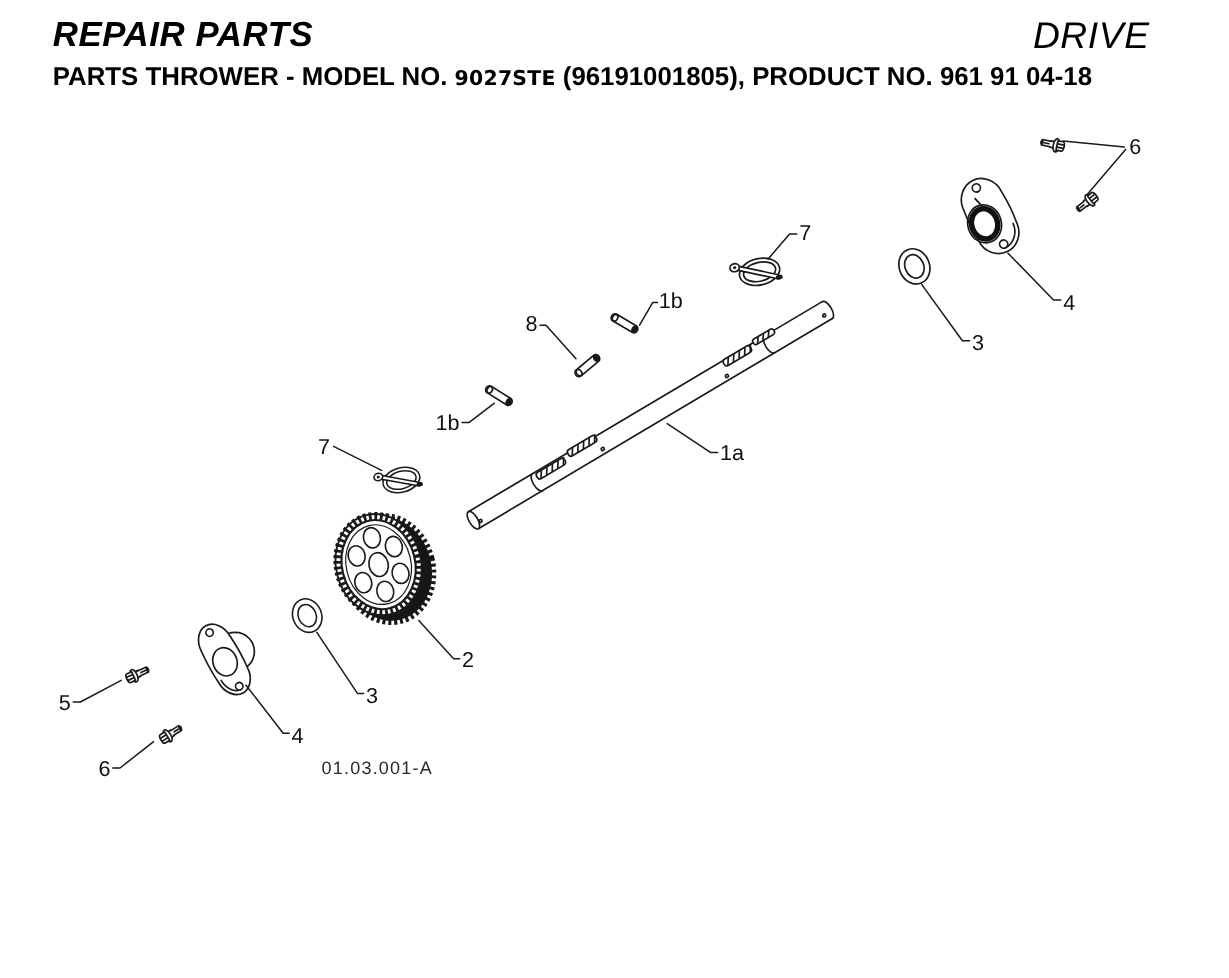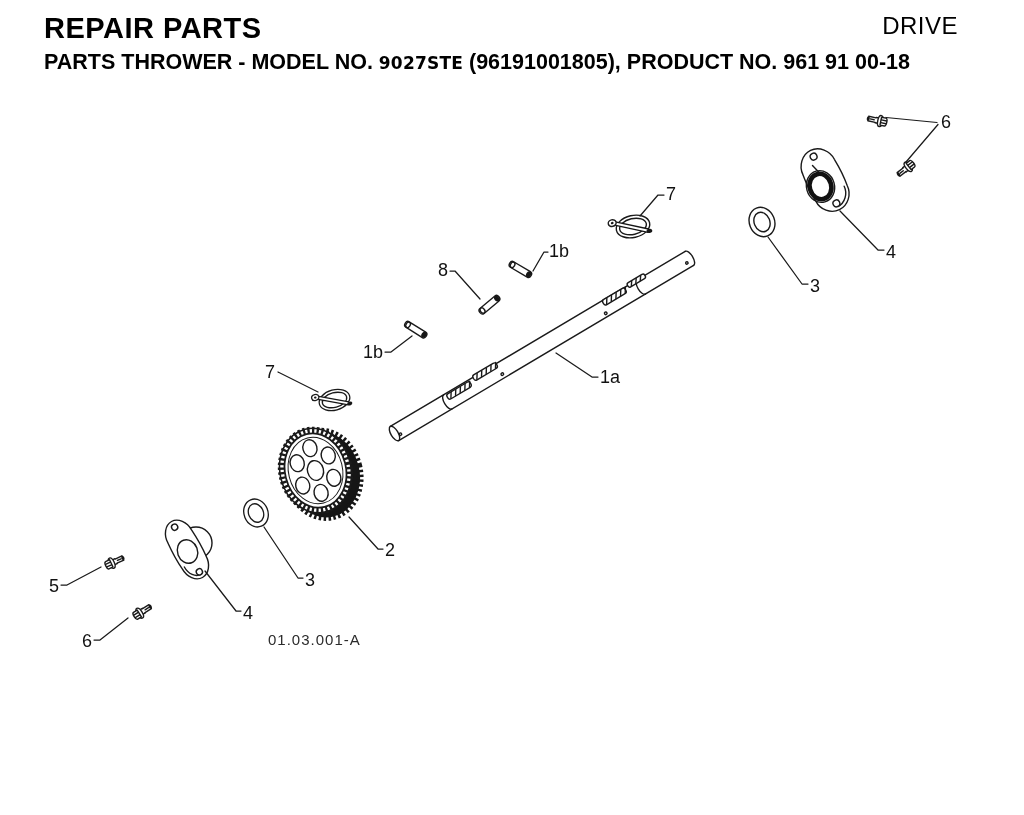--- a/index.html
+++ b/index.html
@@ -1,40 +1,40 @@
 <!DOCTYPE html>
 <html><head>
 <meta charset="utf-8">
 <style>
   html,body{margin:0;padding:0;background:#fff;}
   .page{position:relative;width:1024px;height:815px;background:#fff;overflow:hidden;
         font-family:"Liberation Sans",sans-serif;color:#000;}
   header{position:absolute;left:44px;right:66px;top:14px;}
-  .hrow{display:flex;justify-content:space-between;align-items:flex-start;line-height:1;}
+  .hrow{display:flex;justify-content:space-between;align-items:center;line-height:1;font-style:italic;}
   .title{font-size:29px;font-weight:bold;letter-spacing:.5px;margin:0;}
-  .section{font-size:24px;font-weight:400;letter-spacing:.5px;}
+  .section{font-size:31px;font-weight:400;letter-spacing:.5px;}
   .subtitle{margin-top:9px;font-size:21.5px;font-weight:bold;line-height:1;white-space:nowrap;}
   .subtitle .model{font-family:"DejaVu Sans",sans-serif;font-size:17px;letter-spacing:.2px;text-align:center;}
   svg{position:absolute;left:0;top:0;}
   svg text{font-family:"Liberation Sans",sans-serif;font-size:18px;fill:#111;}
   svg .dwg{font-size:15px;fill:#2b2b2b;letter-spacing:1px;}
   .s{stroke:#1a1a1a;stroke-width:1.4;fill:none;stroke-linecap:round;stroke-linejoin:round;}
   .sw{stroke:#1a1a1a;stroke-width:1.4;fill:#fff;stroke-linecap:round;stroke-linejoin:round;}
   .ldr{stroke:#1a1a1a;stroke-width:1.25;fill:none;stroke-linecap:round;stroke-linejoin:round;}
 </style>
 </head>
 <body>
 
 <div class="page">
   <header>
     <div class="hrow">
       <h1 class="title">REPAIR PARTS</h1>
       <div class="section">DRIVE</div>
     </div>
-    <div class="subtitle"><span>PARTS THROWER - MODEL NO. </span><span class="model">9027STE</span><span> (96191001805), PRODUCT NO. 961 91 00-18</span></div>
+    <div class="subtitle"><span>PARTS THROWER - MODEL NO. </span><span class="model">9027STE</span><span> (96191001805), PRODUCT NO. 961 91 04-18</span></div>
   </header>
 
   <svg width="1024" height="815" viewBox="0 0 1024 815">
     <defs>
       <g id="pin">
         <path class="sw" d="M0,-3.2 L19.5,-3.2 A2.6,3.2 0 0 1 19.5,3.2 L0,3.2 A2.6,3.2 0 0 1 0,-3.2 Z"></path>
         <ellipse cx="0.7" cy="0" rx="2.1" ry="2.9" class="s" stroke-width="1"></ellipse>
         <ellipse cx="19.3" cy="0" rx="2.4" ry="3.1" fill="#171717" stroke="none"></ellipse>
       </g>
       <g id="bolt">

